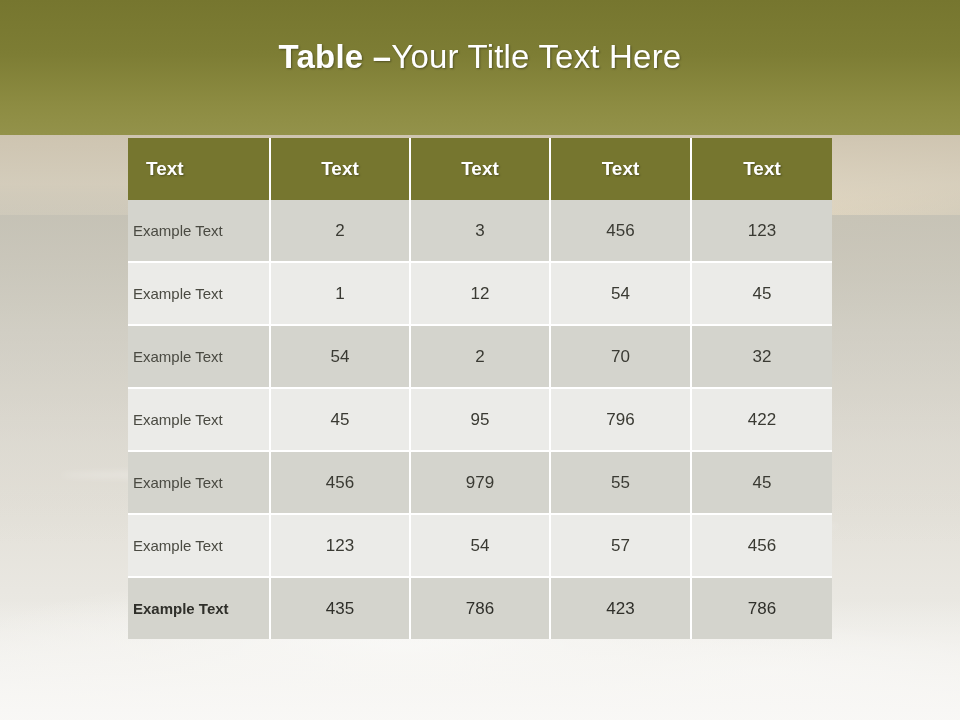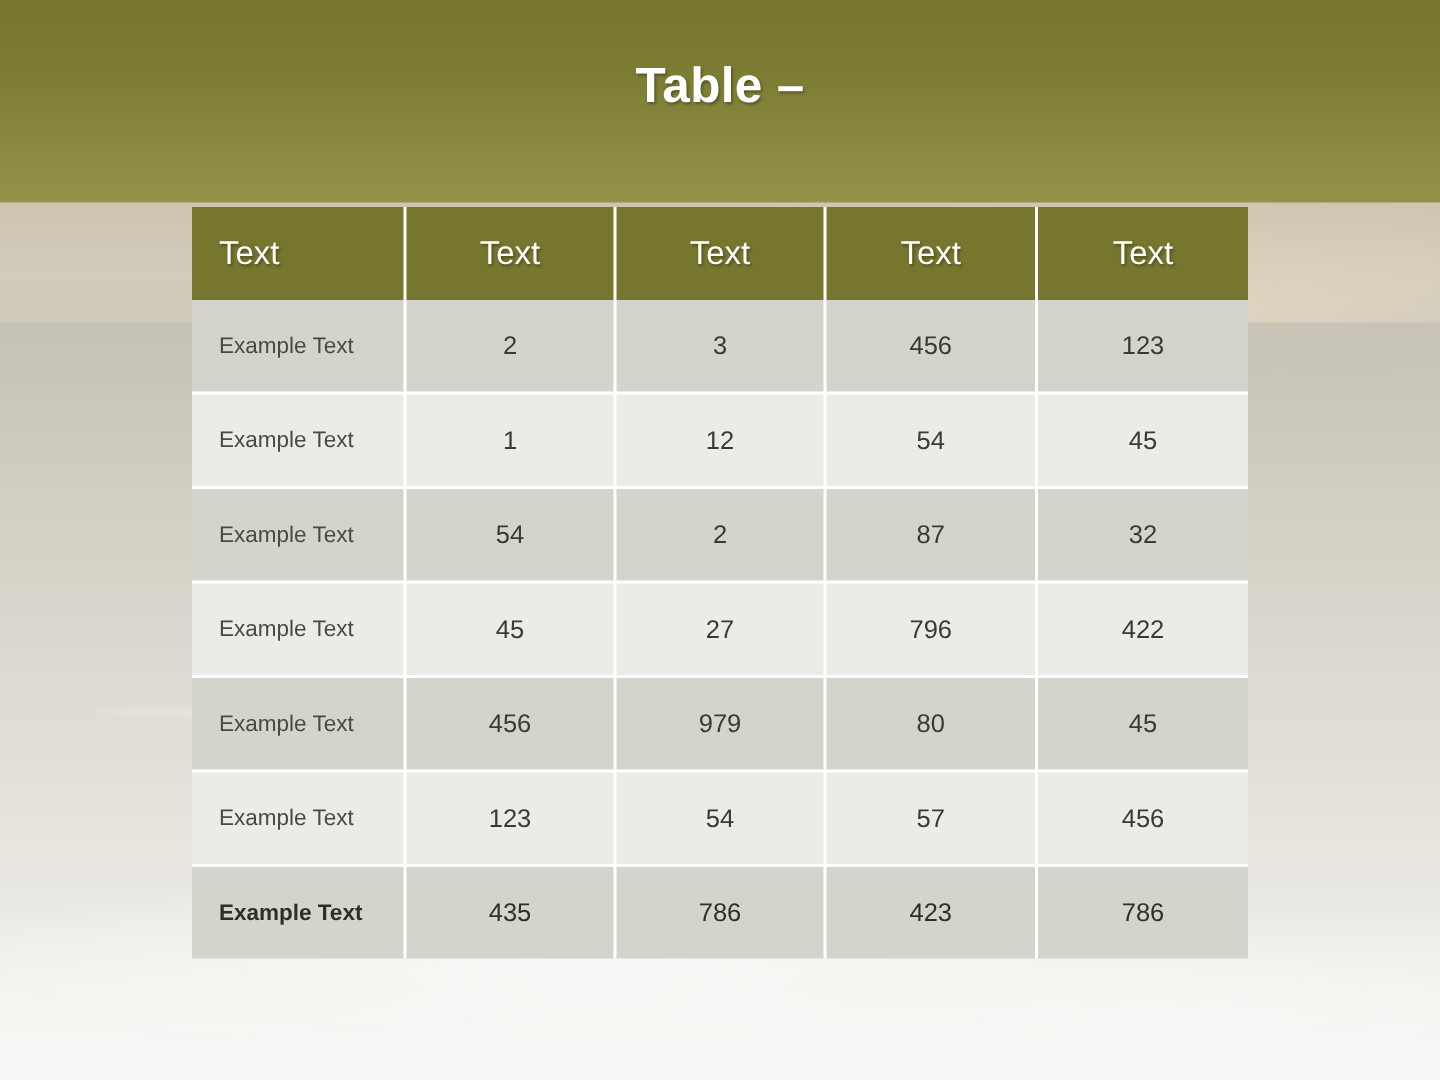--- a/index.html
+++ b/index.html
@@ -110,43 +110,43 @@
   }
   table {
     border-collapse: collapse;
     width: 704px;
     table-layout: fixed;
   }
   thead th {
     height: 60px;
     background: #76762f;
     color: #ffffff;
-    font-size: 22px;
-    font-weight: normal;
+    font-size: 19px;
+    font-weight: bold;
     text-align: center;
     border-right: 2px solid #ffffff;
     text-shadow: 1px 1px 2px rgba(0,0,0,0.35);
   }
   thead th:last-child { border-right: none; }
   thead th.first {
     text-align: left;
     padding-left: 18px;
   }
   tbody td {
     height: 59px;
     font-size: 17px;
     color: #3a3a33;
     text-align: center;
     border-right: 2px solid #ffffff;
     border-bottom: 2px solid #ffffff;
   }
   tbody td:last-child { border-right: none; }
   tbody tr td.first {
     text-align: left;
-    padding-left: 18px;
+    padding-left: 5px;
     font-size: 15px;
     color: #4a4a42;
   }
   tbody tr.band-dark td { background: #d4d4cd; }
   tbody tr.band-light td { background: #ebebe8; }
   tbody tr.total td {
     font-weight: normal;
     color: #2f2f2a;
     border-bottom: none;
   }
@@ -168,20 +168,21 @@
   <div class="bg-streak" style="left:60px; top:470px; width:340px; height:10px;"></div>
   <div class="bg-streak" style="left:420px; top:520px; width:420px; height:12px;"></div>
   <div class="bg-streak" style="left:150px; top:560px; width:520px; height:14px;"></div>
   <div class="bg-foam"></div>
   <div class="bg-foam2"></div>
 
   <div class="header"></div>
 
   <div class="title">
     <span class="strong">Table – </span>
+      <span class="light">Your Title Text Here</span>
   </div>
 
   <div class="table-wrap">
     <table>
       <colgroup>
         <col class="col1">
           <col class="col2">
           <col class="col3">
           <col class="col4">
           <col class="col5">
@@ -207,35 +208,35 @@
           <td class="first">Example Text</td>
           <td>1</td>
           <td>12</td>
           <td>54</td>
           <td>45</td>
         </tr>
         <tr class="band-dark">
           <td class="first">Example Text</td>
           <td>54</td>
           <td>2</td>
-          <td>87</td>
+          <td>70</td>
           <td>32</td>
         </tr>
         <tr class="band-light">
           <td class="first">Example Text</td>
           <td>45</td>
-          <td>27</td>
+          <td>95</td>
           <td>796</td>
           <td>422</td>
         </tr>
         <tr class="band-dark">
           <td class="first">Example Text</td>
           <td>456</td>
           <td>979</td>
-          <td>80</td>
+          <td>55</td>
           <td>45</td>
         </tr>
         <tr class="band-light">
           <td class="first">Example Text</td>
           <td>123</td>
           <td>54</td>
           <td>57</td>
           <td>456</td>
         </tr>
         <tr class="band-dark total">

